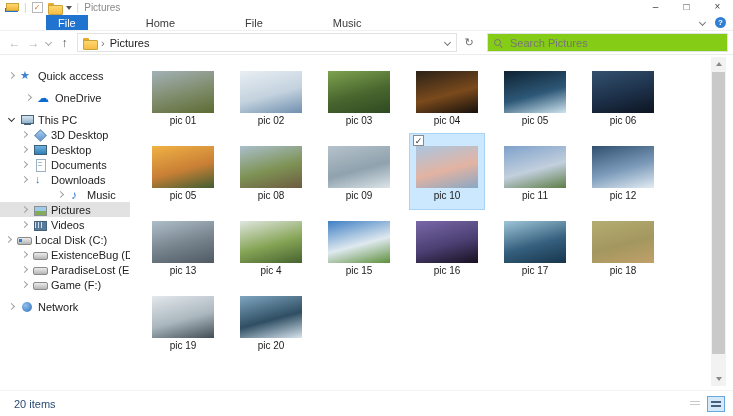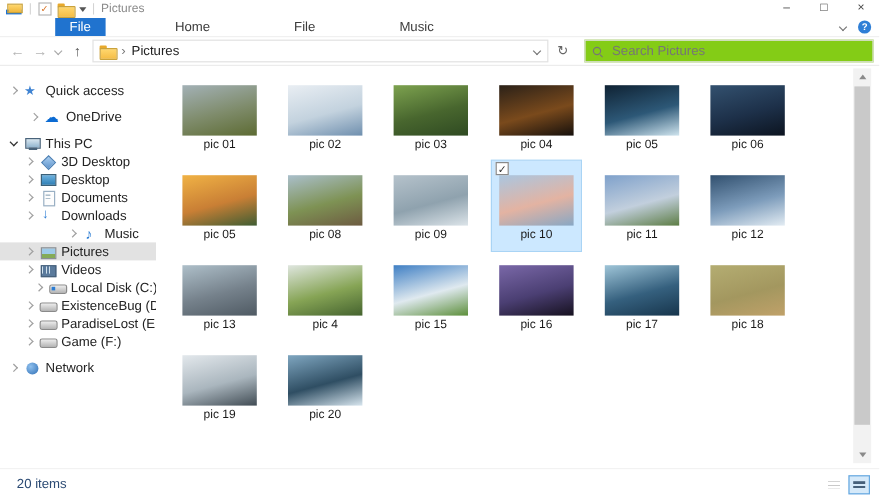--- a/index.html
+++ b/index.html
@@ -197,21 +197,21 @@
         <div class="srow sel" style="padding-left: 20px;">
           <span class="exp"></span>
           <span class="ic ic-pictures"></span>
           <span class="slabel">Pictures</span>
         </div>
         <div class="srow" style="padding-left: 20px; text-align: center;">
           <span class="exp"></span>
           <span class="ic ic-videos"></span>
           <span class="slabel">Videos</span>
         </div>
-        <div class="srow" style="padding-left: 28px;">
+        <div class="srow" style="padding-left: 4px;">
           <span class="exp"></span>
           <span class="ic ic-disk c"></span>
           <span class="slabel">Local Disk (C:)</span>
         </div>
         <div class="srow" style="padding-left: 20px;">
           <span class="exp"></span>
           <span class="ic ic-disk"></span>
           <span class="slabel">ExistenceBug (D:)</span>
         </div>
         <div class="srow" style="padding-left: 20px;">

